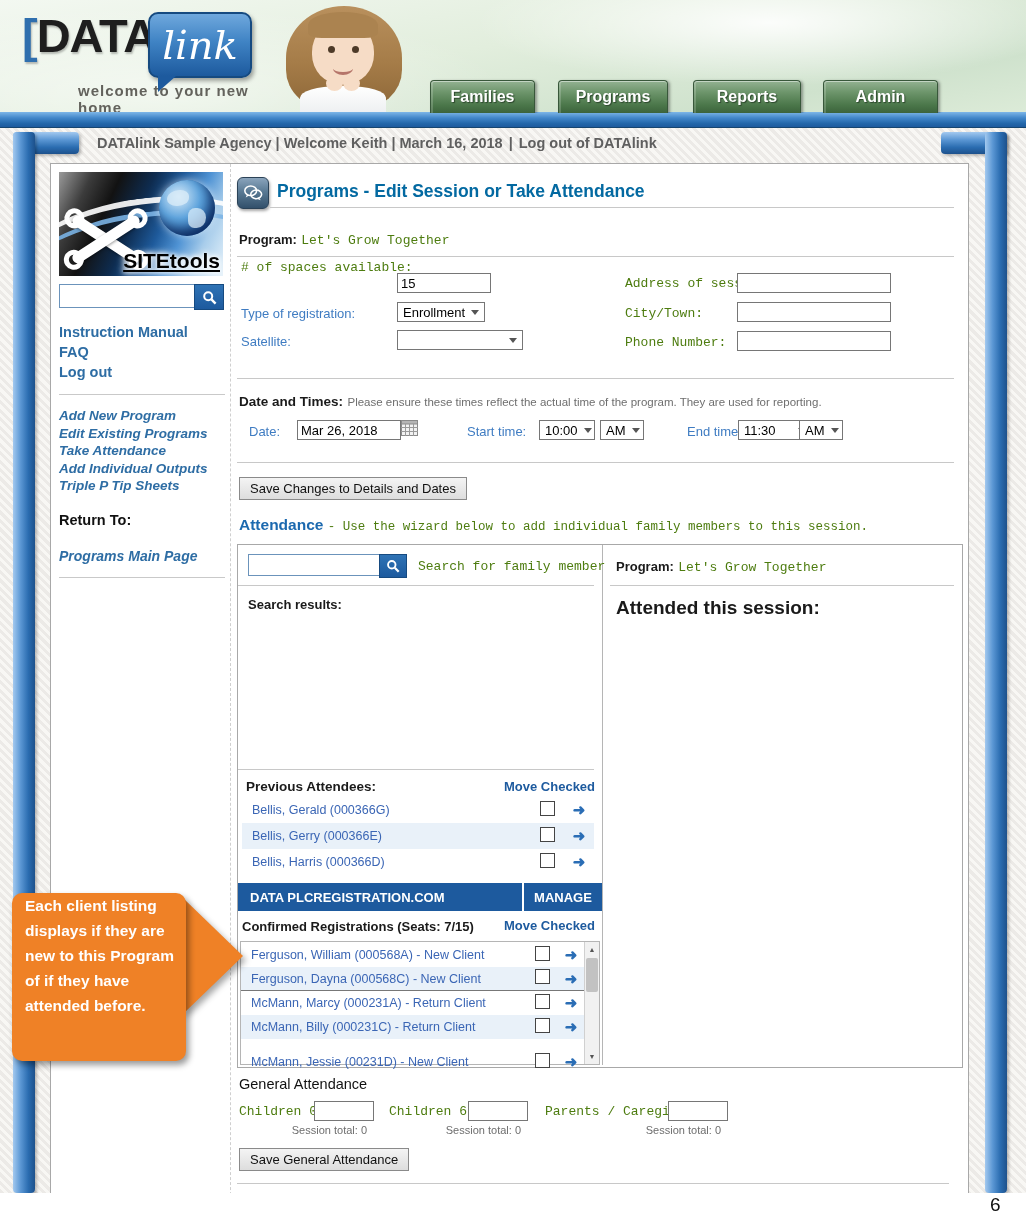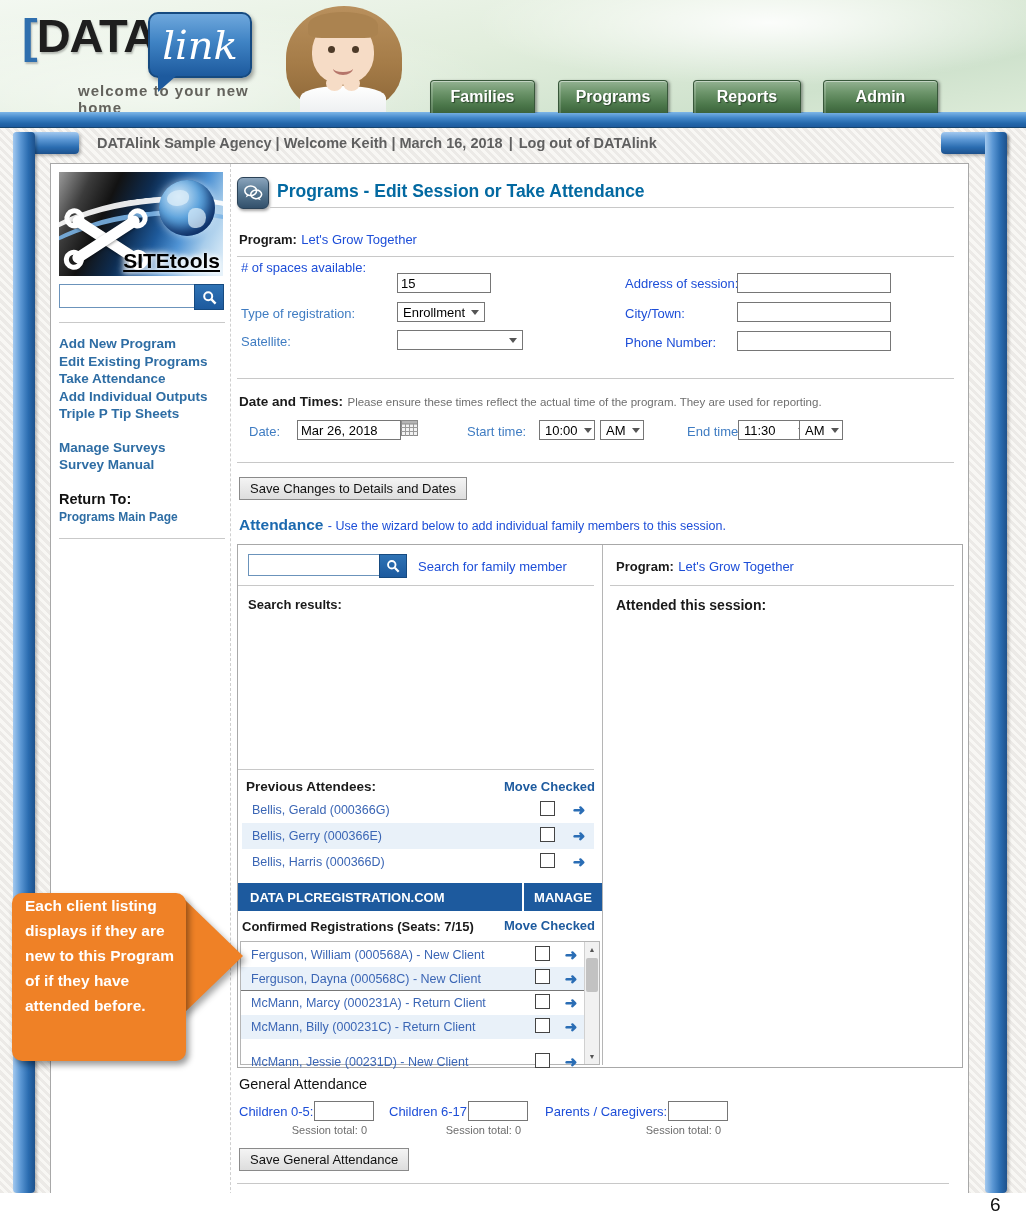--- a/index.html
+++ b/index.html
@@ -93,35 +93,35 @@
   .wrench::after{content:'';position:absolute;left:-9px;top:-5px;width:10px;height:10px;border:5px solid #fff;border-radius:50%;}
   .wr1{transform:rotate(33deg);}
   .wr2{transform:rotate(-33deg);}
   #side-logo-text{position:absolute;right:3px;bottom:3px;font-size:21px;font-weight:bold;color:#000;
     text-decoration:underline;text-shadow:0 0 4px #fff,0 0 6px #fff,0 0 8px #fff;}
   #side-search{margin-top:8px;display:flex;}
   #side-search input{width:126px;height:22px;border:1px solid #6b93bb;border-right:none;padding:0 4px;font-size:13px;outline:none;}
   .search-btn{width:28px;height:24px;background:linear-gradient(180deg,#2f73b5,#1d5a9e);border:1px solid #164a80;
     display:flex;align-items:center;justify-content:center;cursor:pointer;}
   .side-link{font-size:14.5px;font-weight:bold;color:#2e6da4;line-height:20px;cursor:pointer;}
-  .side-link.sm{font-size:13.5px;line-height:17.5px;}
+  .side-link.sm{font-size:13.5px;line-height:17.5px;font-style:italic;}
   .side-hr{border-top:1px solid #c9c9c9;margin:12px 0;}
   .side-head{font-size:14.5px;font-weight:bold;color:#111;line-height:19px;}
   
   #main{position:absolute;left:186px;top:0;width:722px;}
   .abs{position:absolute;}
   .title-icon{left:0;top:13px;width:30px;height:30px;border-radius:6px;
     background:linear-gradient(180deg,#8aa4bc 0%,#5a7democ 0%,#5a7a94 45%,#32506b 100%);
     background:linear-gradient(180deg,#8aa4bc 0%,#5a7a94 45%,#32506b 100%);
     border:1px solid #2b4257;box-shadow:1px 2px 3px rgba(0,0,0,.35);
     display:flex;align-items:center;justify-content:center;}
   #page-title{left:40px;top:17px;font-size:17.5px;font-weight:bold;color:#0369a1;white-space:nowrap;}
   .rule{border-top:1px solid #c8c8c8;}
   #title-rule{left:33px;top:43px;width:684px;}
-  .lbl{font-size:13px;color:#1d4ed8;}
+  .lbl{font-size:13px;color:#4d7c0f;font-family:Liberation Mono, monospace;}
   .lbl-b{font-size:13px;font-weight:bold;color:#1a1a1a;}
   .lbl-blue{font-size:13px;color:#3f7cc2;}
   .inp{border:1px solid #767676;height:18px;font-size:13px;padding:0 3px;font-family:"Liberation Sans",sans-serif;}
   .sel{border:1px solid #767676;height:20px;background:#fff;display:flex;align-items:center;
     justify-content:space-between;padding:0 5px;font-size:13px;cursor:pointer;box-sizing:border-box;}
   .car{width:0;height:0;border-left:4px solid transparent;border-right:4px solid transparent;border-top:5px solid #555;margin-left:6px;}
   .btn{background:linear-gradient(180deg,#f4f4f4,#dddddd);border:1px solid #8a8a8a;font-size:13px;
     color:#111;padding:3px 10px;cursor:pointer;font-family:"Liberation Sans",sans-serif;}
   
   #att-box{left:0;top:380px;width:724px;height:522px;border:1px solid #a8a8a8;}
@@ -220,35 +220,36 @@
     </div>
     <div id="side-search">
       <input type="text" style="">
       <div class="search-btn">
         <svg width="15" height="15" viewBox="0 0 15 15">
             <circle cx="6.2" cy="6.2" r="4" fill="none" stroke="#fff" stroke-width="2"></circle>
             <line x1="9.4" y1="9.4" x2="13.6" y2="13.6" stroke="#fff" stroke-width="2.4"></line>
           </svg>
       </div>
     </div>
+    <div style="margin-top:12px;">
+      <div class="side-link">Instruction Manual</div>
+      <div class="side-link">FAQ</div>
+      <div class="side-link">Log out</div>
+    </div>
     <div class="side-hr"></div>
     <div>
       <div class="side-link sm">Add New Program</div>
       <div class="side-link sm">Edit Existing Programs</div>
       <div class="side-link sm">Take Attendance</div>
       <div class="side-link sm">Add Individual Outputs</div>
       <div class="side-link sm">Triple P Tip Sheets</div>
     </div>
     <div style="margin-top:16px;">
-      <div class="side-link sm">Manage Surveys</div>
-      <div class="side-link sm">Survey Manual</div>
-    </div>
-    <div style="margin-top:16px;">
       <div class="side-head">Return To:</div>
-      <div class="side-link sm" style="font-size:12px;">Programs Main Page</div>
+      <div class="side-link sm" style="font-size:14px;margin-top:18px;">Programs Main Page</div>
     </div>
     <div class="side-hr"></div>
   </div>
 
   <div id="main">
     <div class="abs title-icon">
       <svg width="22" height="20" viewBox="0 0 24 22">
         <ellipse cx="9.5" cy="8.5" rx="6.5" ry="5.2" fill="none" stroke="#fff" stroke-width="1.7"></ellipse>
         <path d="M5.5 12.5 L4 16 L8 13.5" fill="#fff"></path>
         <ellipse cx="15.5" cy="12.5" rx="6" ry="4.8" fill="none" stroke="#fff" stroke-width="1.7"></ellipse>
@@ -405,21 +406,21 @@
           <div class="sb-thumb"></div>
           <div class="sb-btn down">▼</div>
         </div>
       </div>
 
       <div style="position:absolute;left:378px;top:12px;">
         <span class="lbl-b">Program:</span>
         <span class="lbl">Let's Grow Together</span>
       </div>
       <div class="rule" style="position:absolute;left:372px;top:40px;width:344px;"></div>
-      <div class="lbl-b" style="position:absolute;left:378px;top:52px;font-size:14px;">Attended this session:</div>
+      <div class="lbl-b" style="position:absolute;left:378px;top:52px;font-size:19px;">Attended this session:</div>
     </div>
 
     <div class="abs" style="left:2px;top:912px;font-size:14.5px;color:#111;">General Attendance</div>
     <div class="abs lbl" style="left:2px;top:940px;text-align:center;">Children 0-5:</div>
     <input class="abs inp" style="left: 77px; top: 937px; width: 52px;">
     <div class="abs sm-gray" style="left:2px;top:960px;width:128px;text-align:right;">Session total: 0</div>
 
     <div class="abs lbl" style="left:152px;top:940px;">Children 6-17:</div>
     <input class="abs inp" style="left: 231px; top: 937px; width: 52px;">
     <div class="abs sm-gray" style="left:152px;top:960px;width:132px;text-align:right;">Session total: 0</div>

